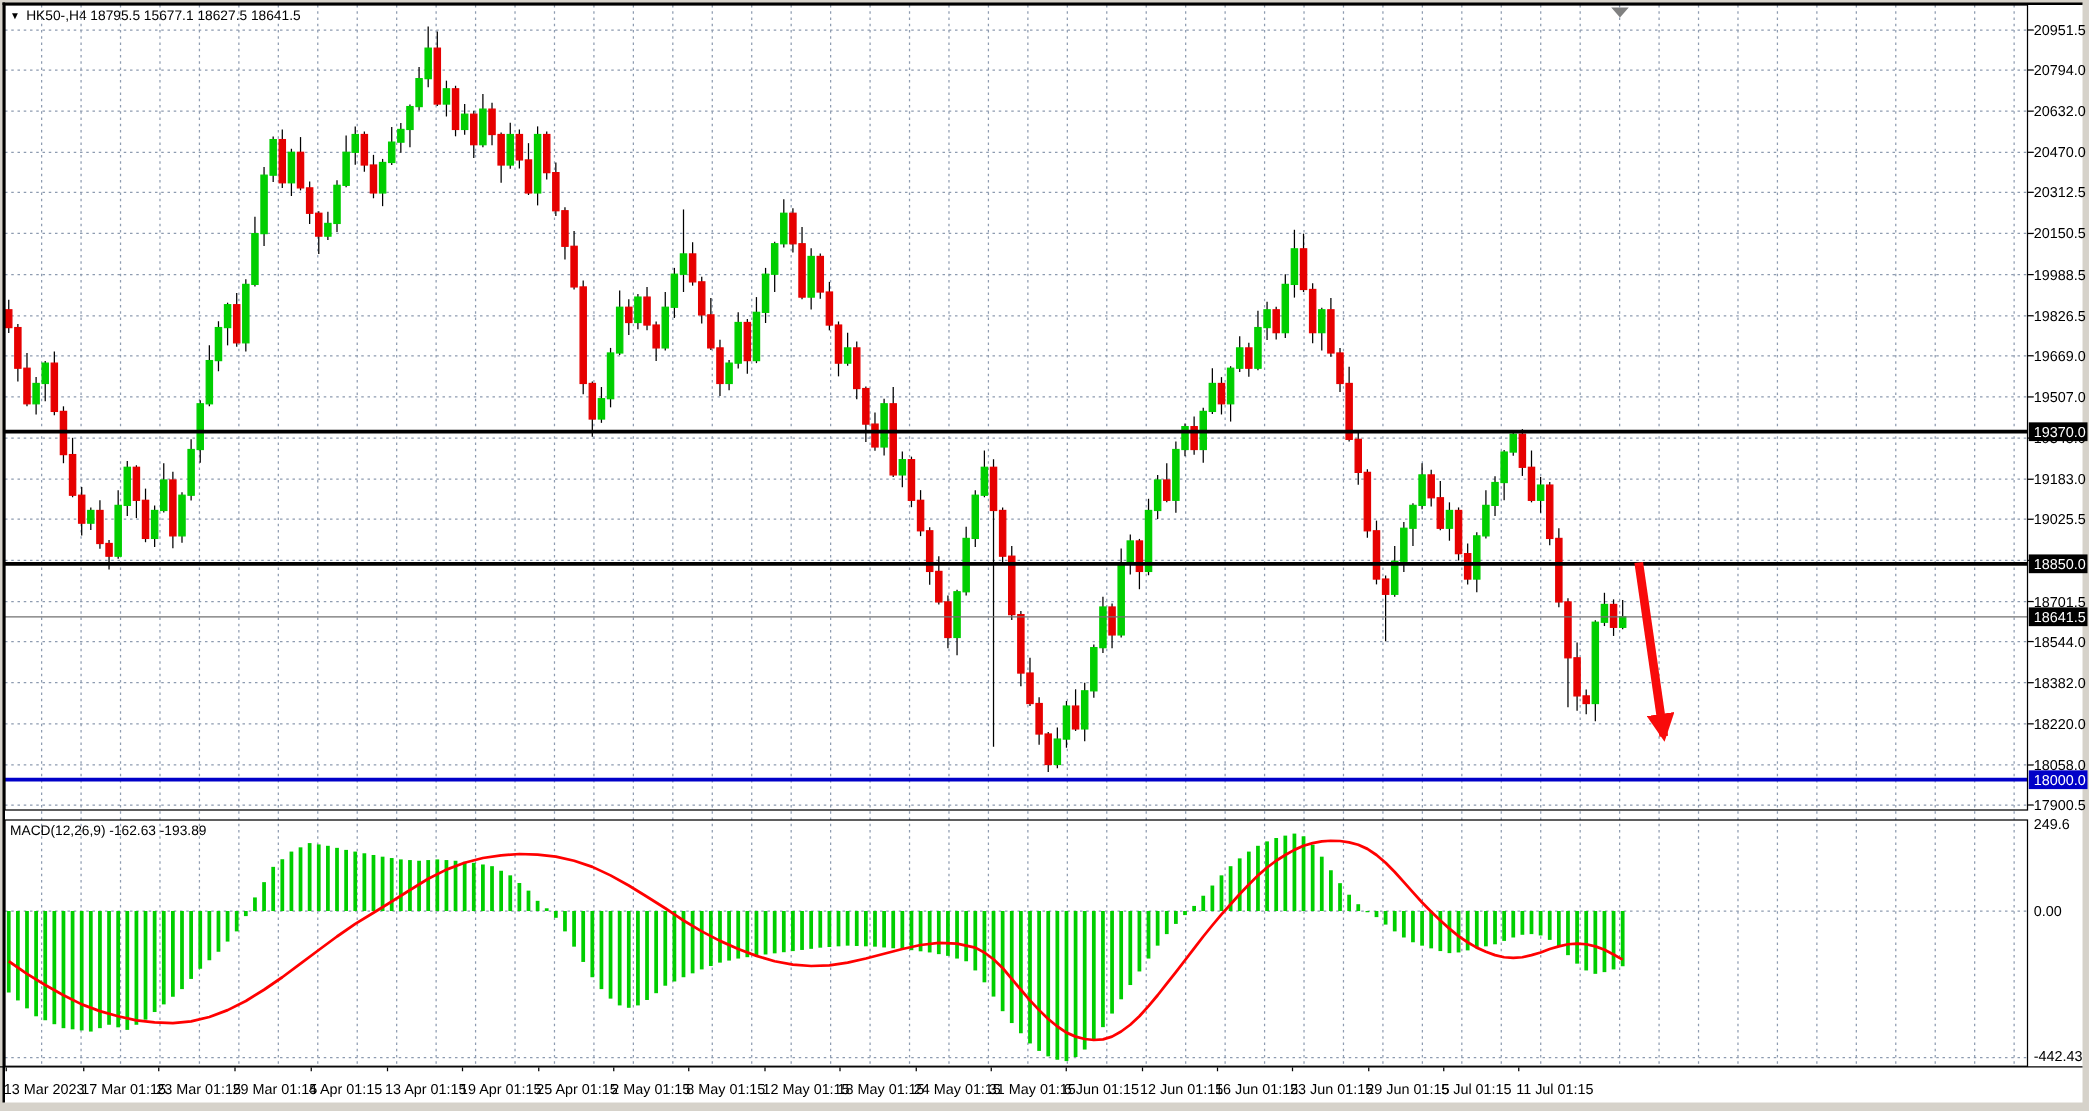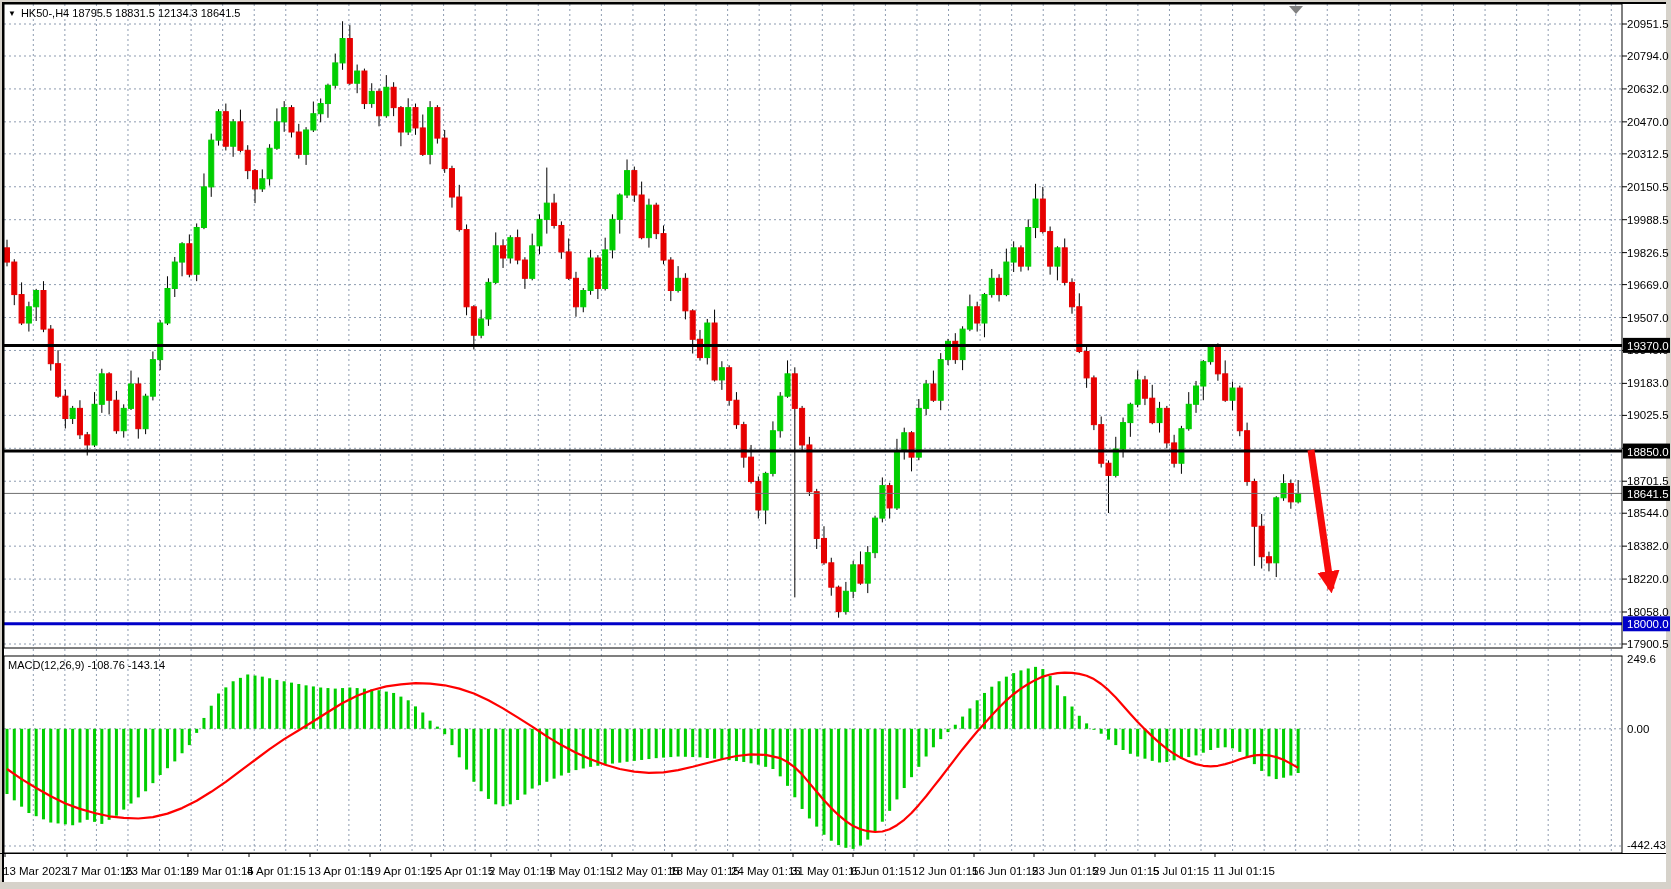--- a/index.html
+++ b/index.html
@@ -748,15 +748,15 @@
         <line x1="1034" y1="854" x2="1034" y2="857" stroke="#000"></line>
         <text x="1032" y="875" font-size="11.5" fill="#000" font-family="Liberation Sans, sans-serif">23 Jun 01:15</text>
         <line x1="1095" y1="854" x2="1095" y2="857" stroke="#000"></line>
         <text x="1093" y="875" font-size="11.5" fill="#000" font-family="Liberation Sans, sans-serif">29 Jun 01:15</text>
         <line x1="1155" y1="854" x2="1155" y2="857" stroke="#000"></line>
         <text x="1153" y="875" font-size="11.5" fill="#000" font-family="Liberation Sans, sans-serif">5 Jul 01:15</text>
         <line x1="1215" y1="854" x2="1215" y2="857" stroke="#000"></line>
         <text x="1213" y="875" font-size="11.5" fill="#000" font-family="Liberation Sans, sans-serif">11 Jul 01:15</text>
       </g>
     </svg>
-  <div id="symbol-line" class="overlay"><span class="tri">▼</span><span>HK50-,H4  18795.5 18831.5 12134.3 18641.5</span></div>
-  <div id="macd-label" class="overlay">MACD(12,26,9) -108.76 -143.14</div>
+  <div id="symbol-line" class="overlay"><span class="tri">▼</span><span>HK50-,H4  18795.5 15677.1 18627.5 18641.5</span></div>
+  <div id="macd-label" class="overlay">MACD(12,26,9) -162.63 -193.89</div>
 </div>
 
 </body></html>

